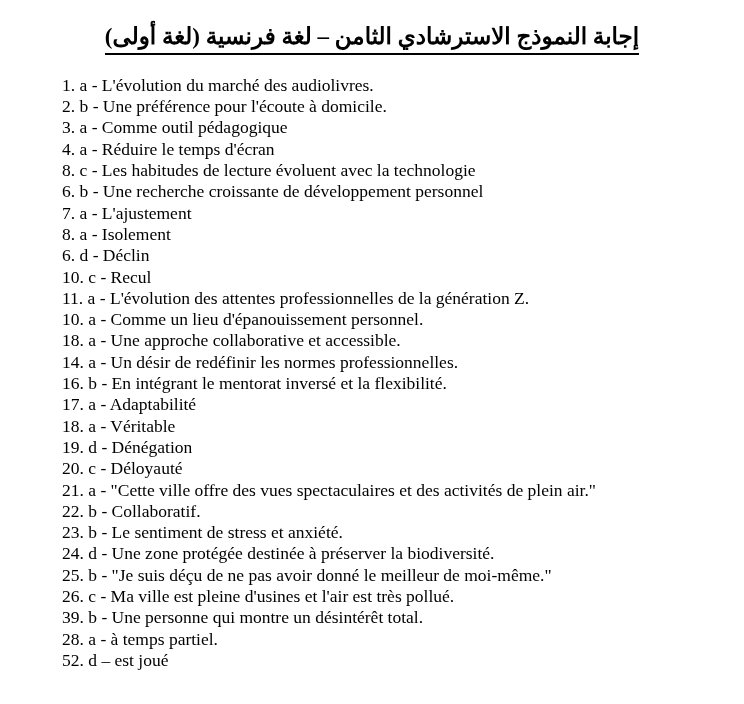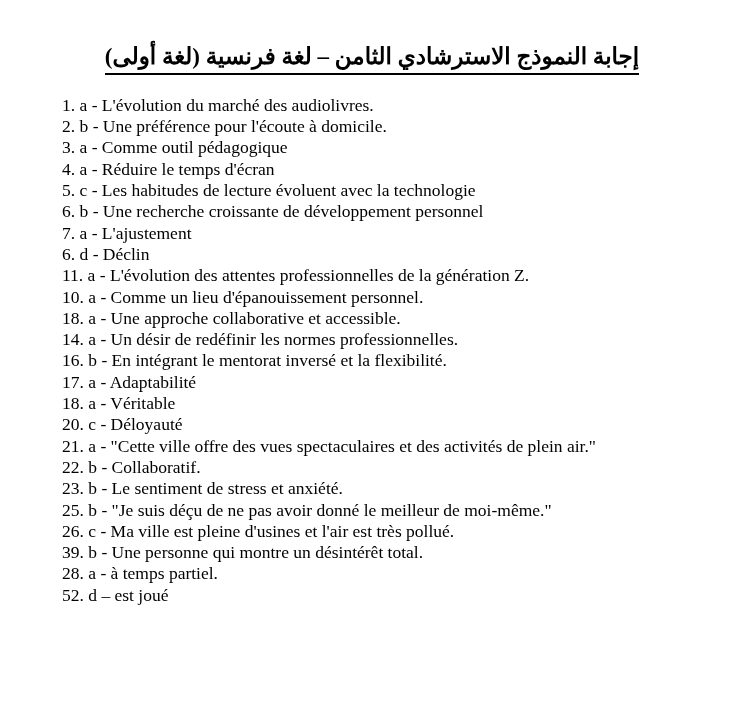--- a/index.html
+++ b/index.html
@@ -13,21 +13,20 @@
     height: 704px;
     background: #ffffff;
     color: #000000;
     font-family: "Liberation Serif", "DejaVu Serif", serif;
     overflow: hidden;
     box-sizing: border-box;
   }
   .title-wrap {
     text-align: center;
     padding-top: 22px;
-    margin-top: 20px;
   }
   .doc-title {
     display: inline-block;
     direction: rtl;
     unicode-bidi: embed;
     font-weight: bold;
     font-size: 23px;
     line-height: 1.3;
     color: #000000;
     border-bottom: 2.5px solid #000000;
@@ -51,34 +50,38 @@
 
 <div class="page">
   <div class="title-wrap">
     <span class="doc-title">إجابة النموذج الاسترشادي الثامن – لغة فرنسية (لغة أولى)</span>
   </div>
   <div class="answers">
       <div class="answer-line">1. a - L'évolution du marché des audiolivres.</div>
       <div class="answer-line">2. b - Une préférence pour l'écoute à domicile.</div>
       <div class="answer-line">3. a - Comme outil pédagogique</div>
       <div class="answer-line">4. a - Réduire le temps d'écran</div>
-      <div class="answer-line">5. c - Les habitudes de lecture évoluent avec la technologie</div>
+      <div class="answer-line">8. c - Les habitudes de lecture évoluent avec la technologie</div>
       <div class="answer-line">6. b - Une recherche croissante de développement personnel</div>
       <div class="answer-line">7. a - L'ajustement</div>
+      <div class="answer-line">8. a - Isolement</div>
       <div class="answer-line">6. d - Déclin</div>
+      <div class="answer-line">10. c - Recul</div>
       <div class="answer-line">11. a - L'évolution des attentes professionnelles de la génération Z.</div>
       <div class="answer-line">10. a - Comme un lieu d'épanouissement personnel.</div>
       <div class="answer-line">18. a - Une approche collaborative et accessible.</div>
       <div class="answer-line">14. a - Un désir de redéfinir les normes professionnelles.</div>
       <div class="answer-line">16. b - En intégrant le mentorat inversé et la flexibilité.</div>
       <div class="answer-line">17. a - Adaptabilité</div>
       <div class="answer-line">18. a - Véritable</div>
+      <div class="answer-line">19. d - Dénégation</div>
       <div class="answer-line">20. c - Déloyauté</div>
       <div class="answer-line">21. a - "Cette ville offre des vues spectaculaires et des activités de plein air."</div>
       <div class="answer-line">22. b - Collaboratif.</div>
       <div class="answer-line">23. b - Le sentiment de stress et anxiété.</div>
+      <div class="answer-line">24. d - Une zone protégée destinée à préserver la biodiversité.</div>
       <div class="answer-line">25. b - "Je suis déçu de ne pas avoir donné le meilleur de moi-même."</div>
       <div class="answer-line">26. c - Ma ville est pleine d'usines et l'air est très pollué.</div>
       <div class="answer-line">39. b - Une personne qui montre un désintérêt total.</div>
       <div class="answer-line">28. a - à temps partiel.</div>
       <div class="answer-line">52. d – est joué</div>
     </div>
 </div>
 
 </body></html>

